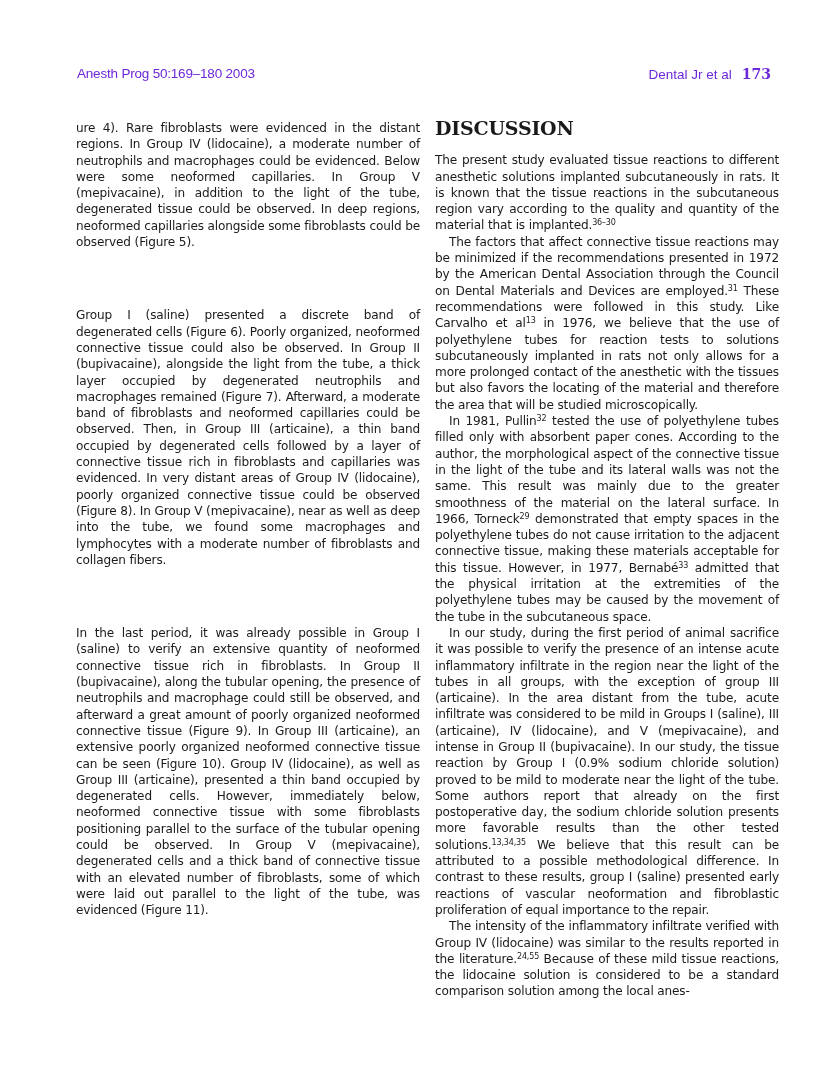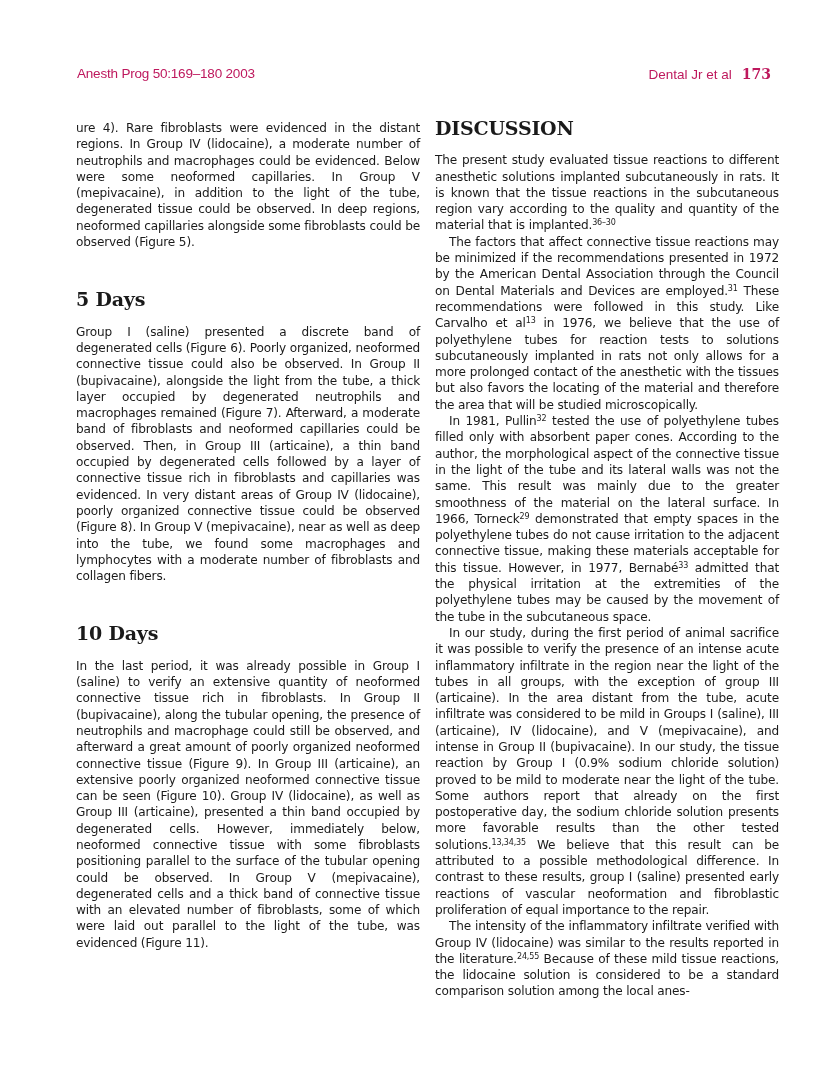--- a/index.html
+++ b/index.html
@@ -1,19 +1,19 @@
 <!DOCTYPE html>
 <html><head>
   <meta charset="utf-8">
   <style>
     html, body { margin: 0; padding: 0; background: #ffffff; }
     body { width: 816px; height: 1090px; position: relative; overflow: hidden; color: #1a1a1a; }
     .running-head {
       position: absolute; top: 66px; left: 77px; right: 45px; height: 20px;
-      font-family: "Liberation Sans", sans-serif; font-size: 13.5px; color: #be185d;
+      font-family: "Liberation Sans", sans-serif; font-size: 13.5px; color: #6d28d9;
     }
     .running-head .left { position: absolute; left: 0; top: 0; letter-spacing: -0.2px; }
     .running-head .right { position: absolute; right: 0; top: 0; }
     .running-head .page-num { font-family: "DejaVu Serif", serif; font-weight: bold; font-size: 14px; margin-left: 10px; }
     .col {
       position: absolute; top: 120px; width: 344px;
       font-family: "DejaVu Sans", sans-serif; font-size: 12.1px; line-height: 16.3px;
       text-align: justify; hyphens: manual; letter-spacing: -0.15px;
     }
     .col.left-col { left: 76px; }
@@ -34,25 +34,23 @@
 <div class="running-head">
   <span class="left">Anesth Prog 50:169–180 2003</span>
   <span class="right">
     <span>Dental Jr et al</span><span class="page-num">173</span>
   </span>
 </div>
 
 <div class="col left-col">
   <p>ure 4). Rare fibroblasts were evidenced in the distant regions. In Group IV (lidocaine), a moderate number of neutrophils and macrophages could be evidenced. Below were some neoformed capillaries. In Group V (mepivacaine), in addition to the light of the tube, degenerated tissue could be observed. In deep regions, neoformed capillaries alongside some fibroblasts could be observed (Figure 5).</p>
   <div class="gap-big"></div>
-  <h2>5 Days</h2>
   <div class="gap-head"></div>
   <p>Group I (saline) presented a discrete band of degenerated cells (Figure 6). Poorly organized, neoformed connective tissue could also be observed. In Group II (bupivacaine), alongside the light from the tube, a thick layer occupied by degenerated neutrophils and macrophages remained (Figure 7). Afterward, a moderate band of fibroblasts and neoformed capillaries could be observed. Then, in Group III (articaine), a thin band occupied by degenerated cells followed by a layer of connective tissue rich in fibroblasts and capillaries was evidenced. In very distant areas of Group IV (lidocaine), poorly organized connective tissue could be observed (Figure 8). In Group V (mepivacaine), near as well as deep into the tube, we found some macrophages and lymphocytes with a moderate number of fibroblasts and collagen fibers.</p>
   <div class="gap-big"></div>
-  <h2>10 Days</h2>
   <div class="gap-head"></div>
   <p>In the last period, it was already possible in Group I (saline) to verify an extensive quantity of neoformed connective tissue rich in fibroblasts. In Group II (bupivacaine), along the tubular opening, the presence of neutrophils and macrophage could still be observed, and afterward a great amount of poorly organized neoformed connective tissue (Figure 9). In Group III (articaine), an extensive poorly organized neoformed connective tissue can be seen (Figure 10). Group IV (lidocaine), as well as Group III (articaine), presented a thin band occupied by degenerated cells. However, immediately below, neoformed connective tissue with some fibroblasts positioning parallel to the surface of the tubular opening could be observed. In Group V (mepivacaine), degenerated cells and a thick band of connective tissue with an elevated number of fibroblasts, some of which were laid out parallel to the light of the tube, was evidenced (Figure 11).</p>
 </div>
 
 <div class="col right-col">
   <h2>DISCUSSION</h2>
   <div class="gap-head"></div>
   <p><span>The present study evaluated tissue reactions to different anesthetic solutions implanted subcutaneously in rats. It is known that the tissue reactions in the subcutaneous region vary according to the quality and quantity of the material that is implanted.</span><sup>36–30</sup></p>
   <p class="indent"><span>The factors that affect connective tissue reactions may be minimized if the recommendations presented in 1972 by the American Dental Association through the Council on Dental Materials and Devices are employed.</span><sup>31</sup><span> These recommendations were followed in this study. Like Carvalho et al</span><sup>13</sup><span> in 1976, we believe that the use of polyethylene tubes for reaction tests to solutions subcutaneously implanted in rats not only allows for a more prolonged contact of the anesthetic with the tissues but also favors the locating of the material and therefore the area that will be studied microscopically.</span></p>
   <p class="indent"><span>In 1981, Pullin</span><sup>32</sup><span> tested the use of polyethylene tubes filled only with absorbent paper cones. According to the author, the morphological aspect of the connective tissue in the light of the tube and its lateral walls was not the same. This result was mainly due to the greater smoothness of the material on the lateral surface. In 1966, Torneck</span><sup>29</sup><span> demonstrated that empty spaces in the polyethylene tubes do not cause irritation to the adjacent connective tissue, making these materials acceptable for this tissue. However, in 1977, Bernabé</span><sup>33</sup><span> admitted that the physical irritation at the extremities of the polyethylene tubes may be caused by the movement of the tube in the subcutaneous space.</span></p>

